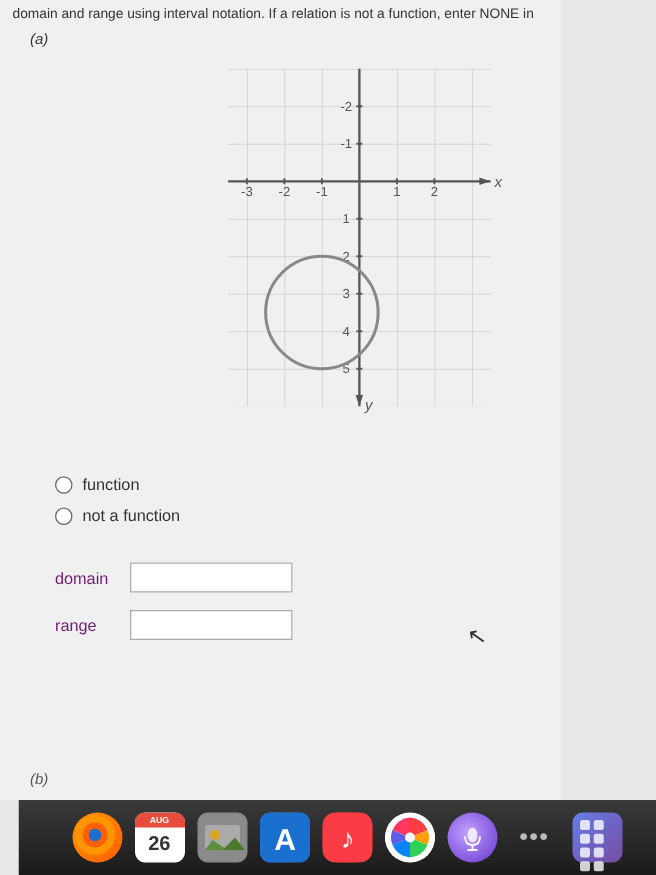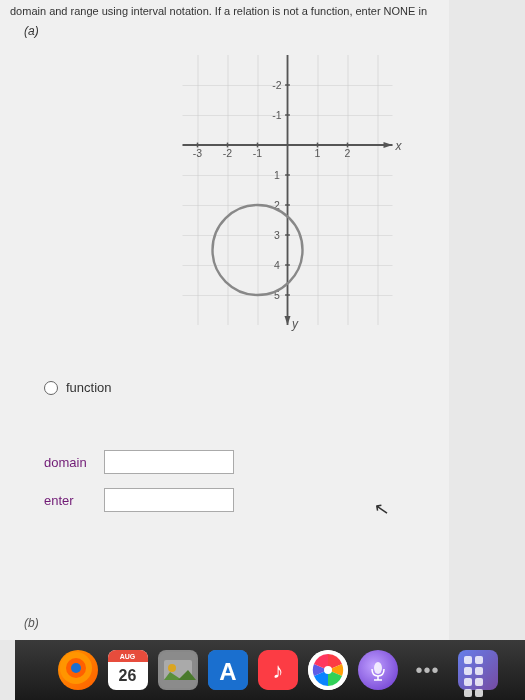--- a/index.html
+++ b/index.html
@@ -326,29 +326,33 @@
 
       <circle cx="-1" cy="3.5" r="1.5" fill="none" stroke="#888" stroke-width="0.08"></circle>
     </svg>
   </div>
 
   <div class="radio-section">
     <div class="radio-item">
       <div class="radio-circle"></div>
       <span class="radio-label">function</span>
     </div>
+    <div class="radio-item">
+      <div class="radio-circle"></div>
+      <span class="radio-label">not a function</span>
+    </div>
   </div>
 
   <div class="inputs-section">
     <div class="input-row">
       <span class="input-label">domain</span>
       <input type="text" class="input-field" value="" style="">
     </div>
     <div class="input-row">
-      <span class="input-label">enter</span>
+      <span class="input-label">range</span>
       <input type="text" class="input-field" value="" style="">
     </div>
   </div>
 
   <div class="cursor">↖</div>
 
   <div style="position:absolute; bottom: 10px; left: 24px; font-size:12px; color:#555; font-style:italic;">(b)</div>
 </div>
 
 <div class="taskbar">

